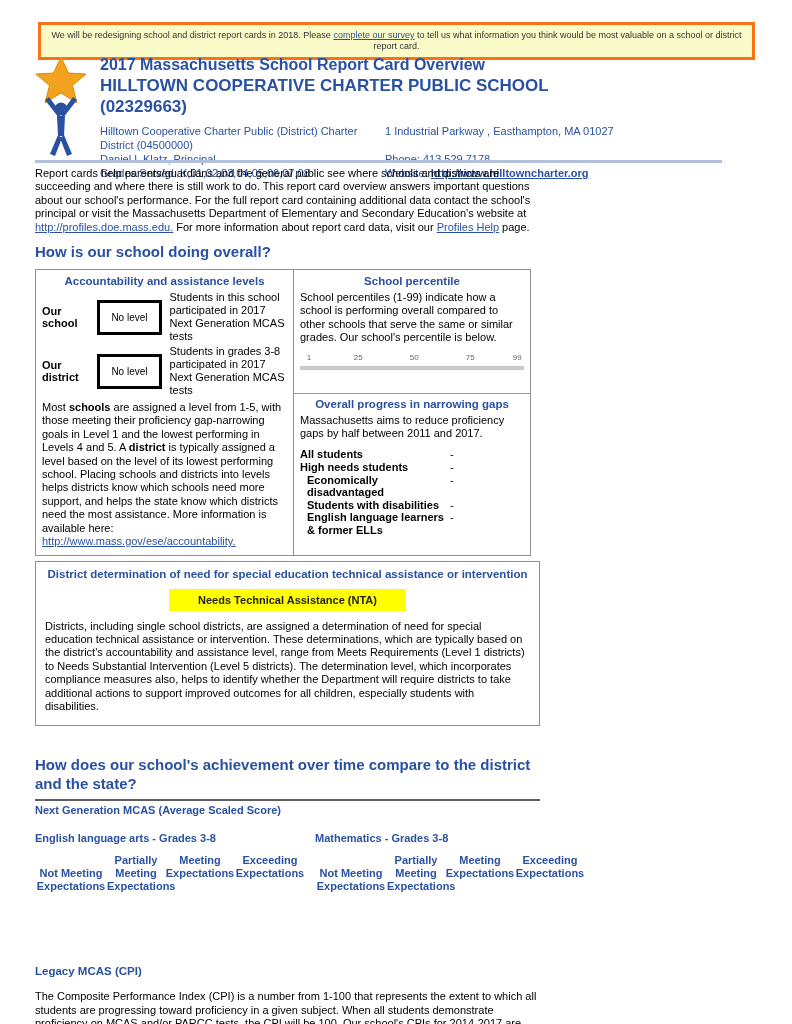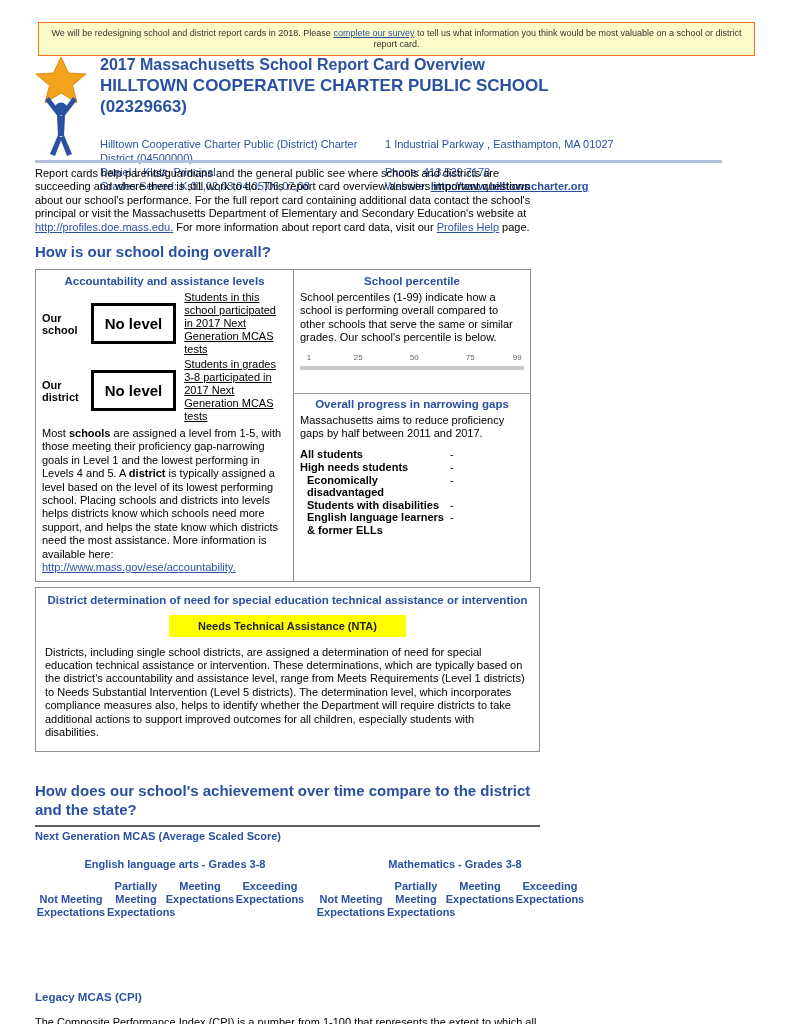--- a/index.html
+++ b/index.html
@@ -6,31 +6,31 @@
   html,body { background:#fff; }
   .page {
     position:relative; width:792px; height:1024px; background:#ffffff;
     font-family:"Liberation Sans", sans-serif; color:#000; overflow:hidden;
   }
   a { color:#2A51A1; text-decoration:underline; cursor:pointer; }
 
   
   .banner {
     position:absolute; left:38px; top:22px; width:717px;
-    background:#FBFBC9; border:1px solid #f97316;
+    background:#FBFBC9; border:3px solid #f97316;
     font-size:9px; line-height:11px; color:#333; text-align:center;
     padding:5px 8px;
   }
 
   
   .logo { position:absolute; left:30px; top:56px; }
   .header-text { position:absolute; left:100px; top:55px; width:620px; color:#2A51A1; }
   .title1 { font-size:16px; font-weight:bold; line-height:20px; }
   .title2 { font-size:17px; font-weight:bold; line-height:21px; }
-  .contact { display:flex; font-size:11px; line-height:14px; margin-top:20px; }
+  .contact { display:flex; font-size:11px; line-height:14px; margin-top:7px; }
   .contact .col-l { width:285px; }
   .contact .col-r { width:300px; }
   .contact .addr { margin-bottom:14px; }
   .weblink { font-weight:bold; }
 
   .header-rule { position:absolute; left:35px; top:160px; width:687px; height:3px; background:#B3C0DA; }
 
   .content { position:absolute; left:35px; top:167px; width:720px; }
 
   .intro { width:508px; font-size:11px; line-height:13.4px; }
@@ -38,22 +38,22 @@
   h2.blue-h { color:#2A51A1; font-size:15px; font-weight:bold; line-height:19px; }
   .h2a { margin-top:8px; }
 
   
   .box1 { margin-top:8px; width:496px; border:1px solid #8f8f8f; display:flex; }
   .cell-l { width:258px; border-right:1px solid #8f8f8f; padding:5px 6px 6px 6px; }
   .cell-r { width:246px; padding:5px 6px 6px 6px; }
   .box-head { color:#2A51A1; font-size:11.5px; font-weight:bold; text-align:center; margin-bottom:4px; }
   .level-row { display:flex; align-items:center; margin-bottom:2px; }
   .level-label { font-weight:bold; font-size:11px; width:60px; }
-  .level-box { border:3px solid #000; padding:9px 11px; font-size:15px; font-weight:bold; margin:2px 8px 2px 2px; white-space:nowrap; }
-  .level-desc { font-size:11px; line-height:13px; width:132px;text-decoration:underline; }
+  .level-box { border:3px solid #000; padding:9px 11px; font-size:10px; font-weight:normal; margin:2px 8px 2px 2px; white-space:nowrap; }
+  .level-desc { font-size:11px; line-height:13px; width:132px; }
   .cell-para { font-size:11px; line-height:13.4px; margin-top:4px; }
   .acc-link { font-size:11px; line-height:13.4px; }
 
   
   .scale { position:relative; height:32px; margin-top:8px; }
   .scale .tick { position:absolute; top:0; font-size:8px; color:#666; }
   .scale .bar { position:absolute; left:0; right:0; top:13px; height:4px; background:#C9C9C9; }
   .scale-labels { display:flex; justify-content:space-between; font-size:11px; line-height:13px; margin-top:-6px; }
   .scale-labels .hi { width:72px; text-align:right; }
   .cell-divider { border-top:1px solid #999; margin:8px -6px 4px -6px; }
@@ -71,21 +71,21 @@
     text-align:center; font-size:11px; font-weight:bold; color:#222; padding:5px 0;
   }
   .box2 .para { font-size:11px; line-height:13.4px; }
 
   
   .h2b { margin-top:29px; width:515px; }
   .ach-rule { width:505px; border-top:2px solid #5e5e5e; margin:6px 0 3px 0; }
   .ngm-sub { color:#2A51A1; font-size:11px; font-weight:bold; margin-top:2px; }
   .subjects { display:flex; margin-top:16px; }
   .subject { width:280px; }
-  .subj-name { color:#2A51A1; font-size:11px; font-weight:bold; text-align:center; }
+  .subj-name { color:#2A51A1; font-size:11px; font-weight:bold; }
   .exp-row { display:flex; margin-top:10px; align-items:flex-start; }
   .exp { color:#2A51A1; font-size:11px; font-weight:bold; line-height:13px; text-align:center; }
   .exp.c1 { width:72px; margin-top:13px; }
   .exp.c2 { width:58px; }
   .exp.c3 { width:70px; }
   .exp.c4 { width:70px; }
 
   
   .legacy-h { color:#2A51A1; font-size:11.5px; font-weight:bold; margin-top:72px; }
   .legacy-para { width:505px; font-size:11px; line-height:13.4px; margin-top:13px; }

